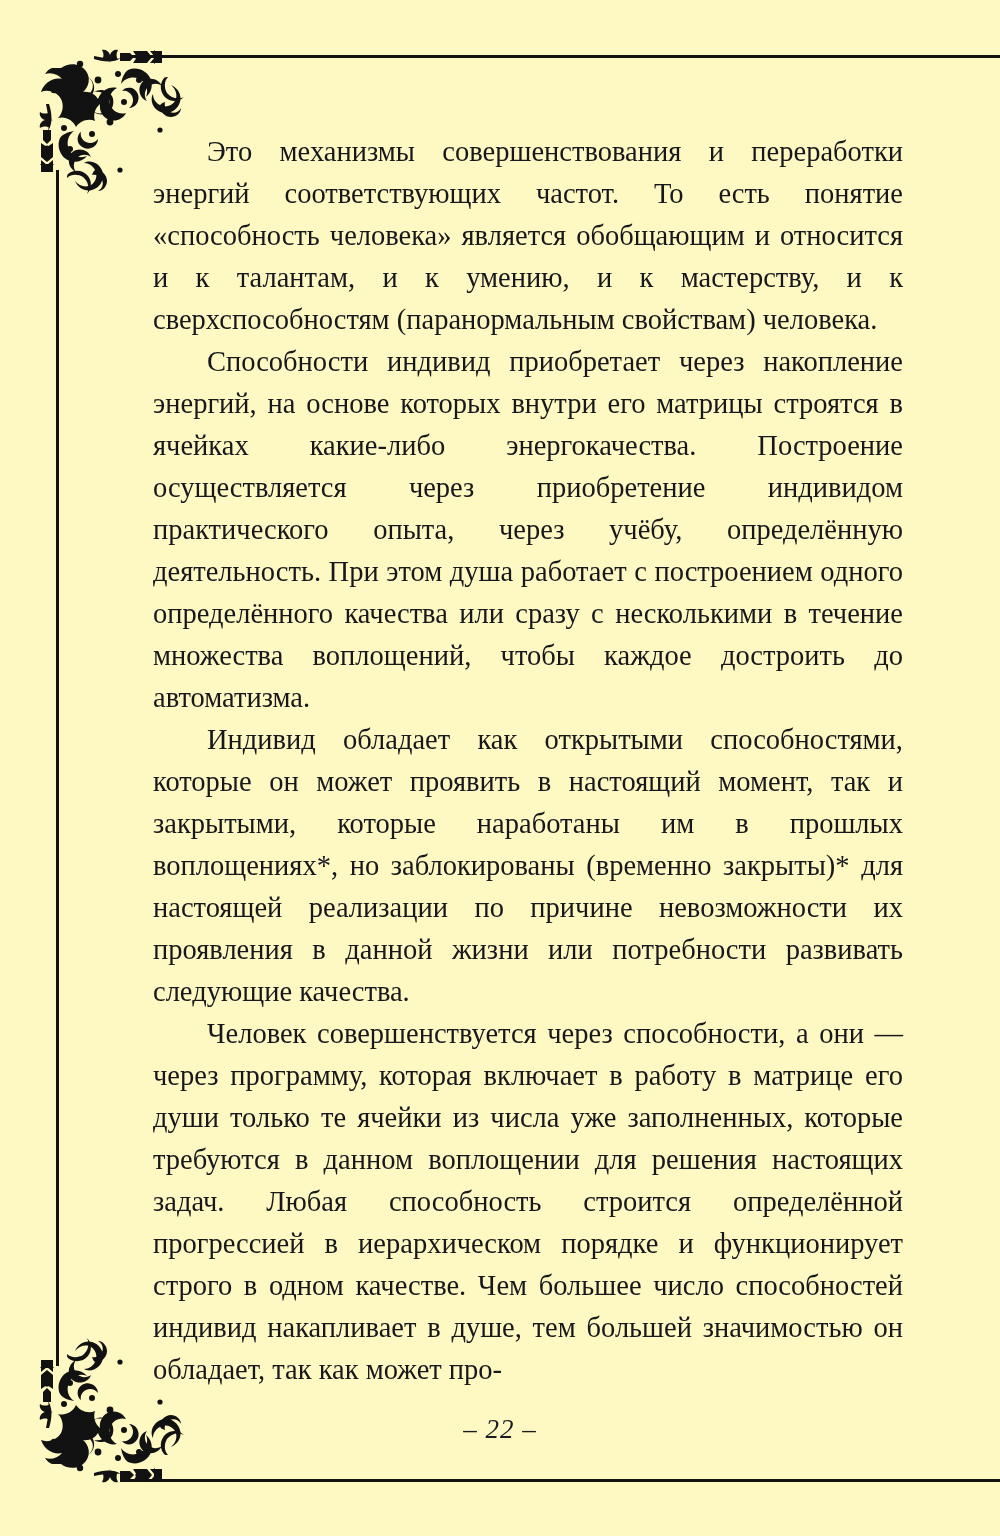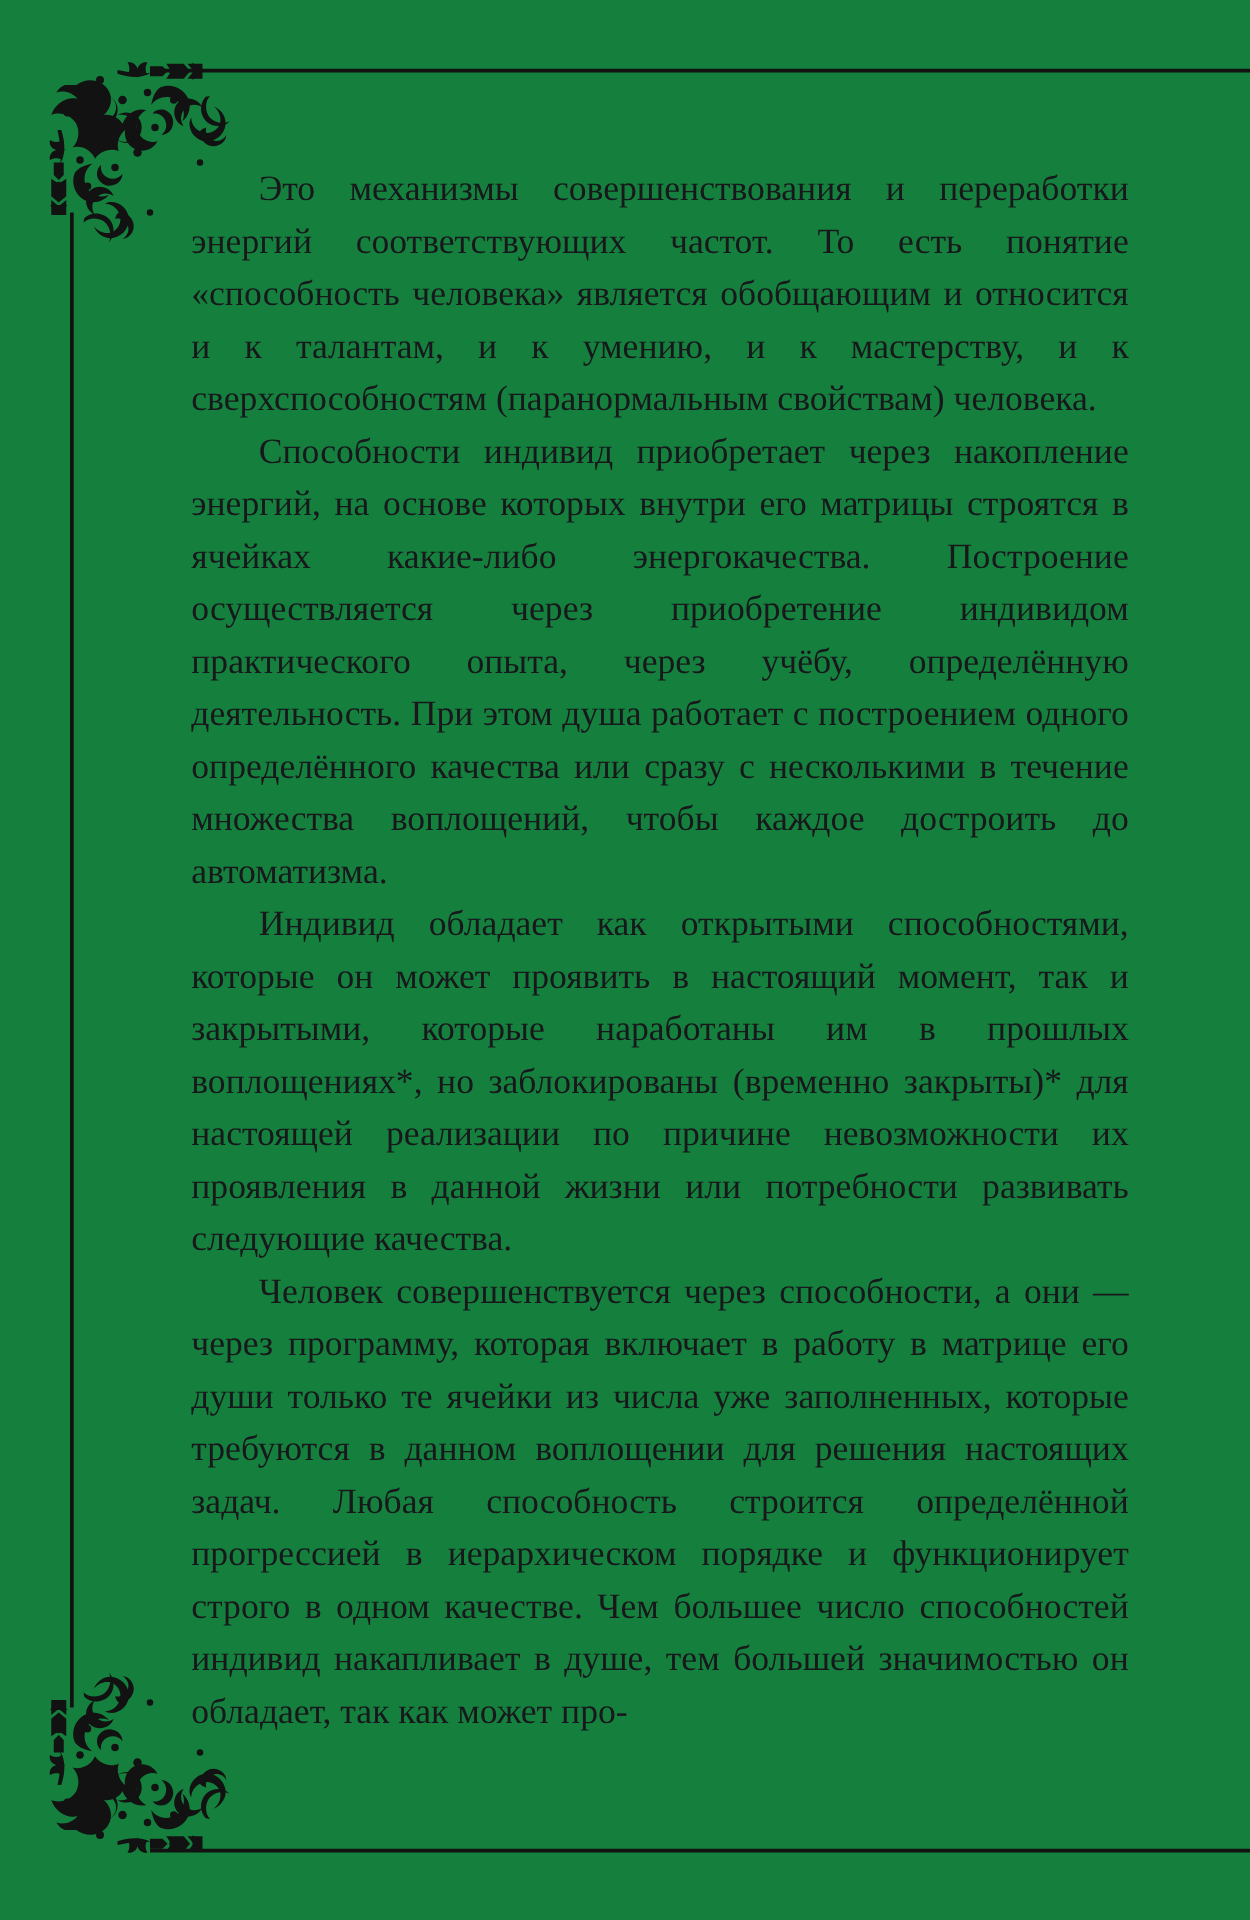--- a/index.html
+++ b/index.html
@@ -5,21 +5,21 @@
   html, body {
     margin: 0;
     padding: 0;
     background: #ffffff;
   }
 
   #page {
     position: relative;
     width: 1000px;
     height: 1536px;
-    background: #15803d;
+    background: #fef9c3;
     overflow: hidden;
     font-family: "Liberation Serif", "DejaVu Serif", serif;
   }
 
   
   .rule-top {
     position: absolute;
     left: 120px;
     right: 0;
     top: 55px;
@@ -218,14 +218,15 @@
     </svg>
   </div>
 
   <div class="textblock">
     <p class="para">Это механизмы совершенствования и переработки энергий соответствующих частот. То есть понятие «способность человека» является обобщающим и относится и к талантам, и к умению, и к мастерству, и к сверхспособностям (паранормальным свойствам) человека.</p>
     <p class="para">Способности индивид приобретает через накопление энергий, на основе которых внутри его матрицы строятся в ячейках какие-либо энергокачества. Построение осуществляется через приобретение индивидом практического опыта, через учёбу, определённую деятельность. При этом душа работает с построением одного определённого качества или сразу с несколькими в течение множества воплощений, чтобы каждое достроить до автоматизма.</p>
     <p class="para">Индивид обладает как открытыми способностями, которые он может проявить в настоящий момент, так и закрытыми, которые наработаны им в прошлых воплощениях*, но заблокированы (временно закрыты)* для настоящей реализации по причине невозможности их проявления в данной жизни или потребности развивать следующие качества.</p>
     <p class="para">Человек совершенствуется через способности, а они — через программу, которая включает в работу в матрице его души только те ячейки из числа уже заполненных, которые требуются в данном воплощении для решения настоящих задач. Любая способность строится определённой прогрессией в иерархическом порядке и функционирует строго в одном качестве. Чем большее число способностей индивид накапливает в душе, тем большей значимостью он обладает, так как может про-</p>
   </div>
 
+  <div class="folio">– 22 –</div>
 
 </div>
 
 </body></html>

